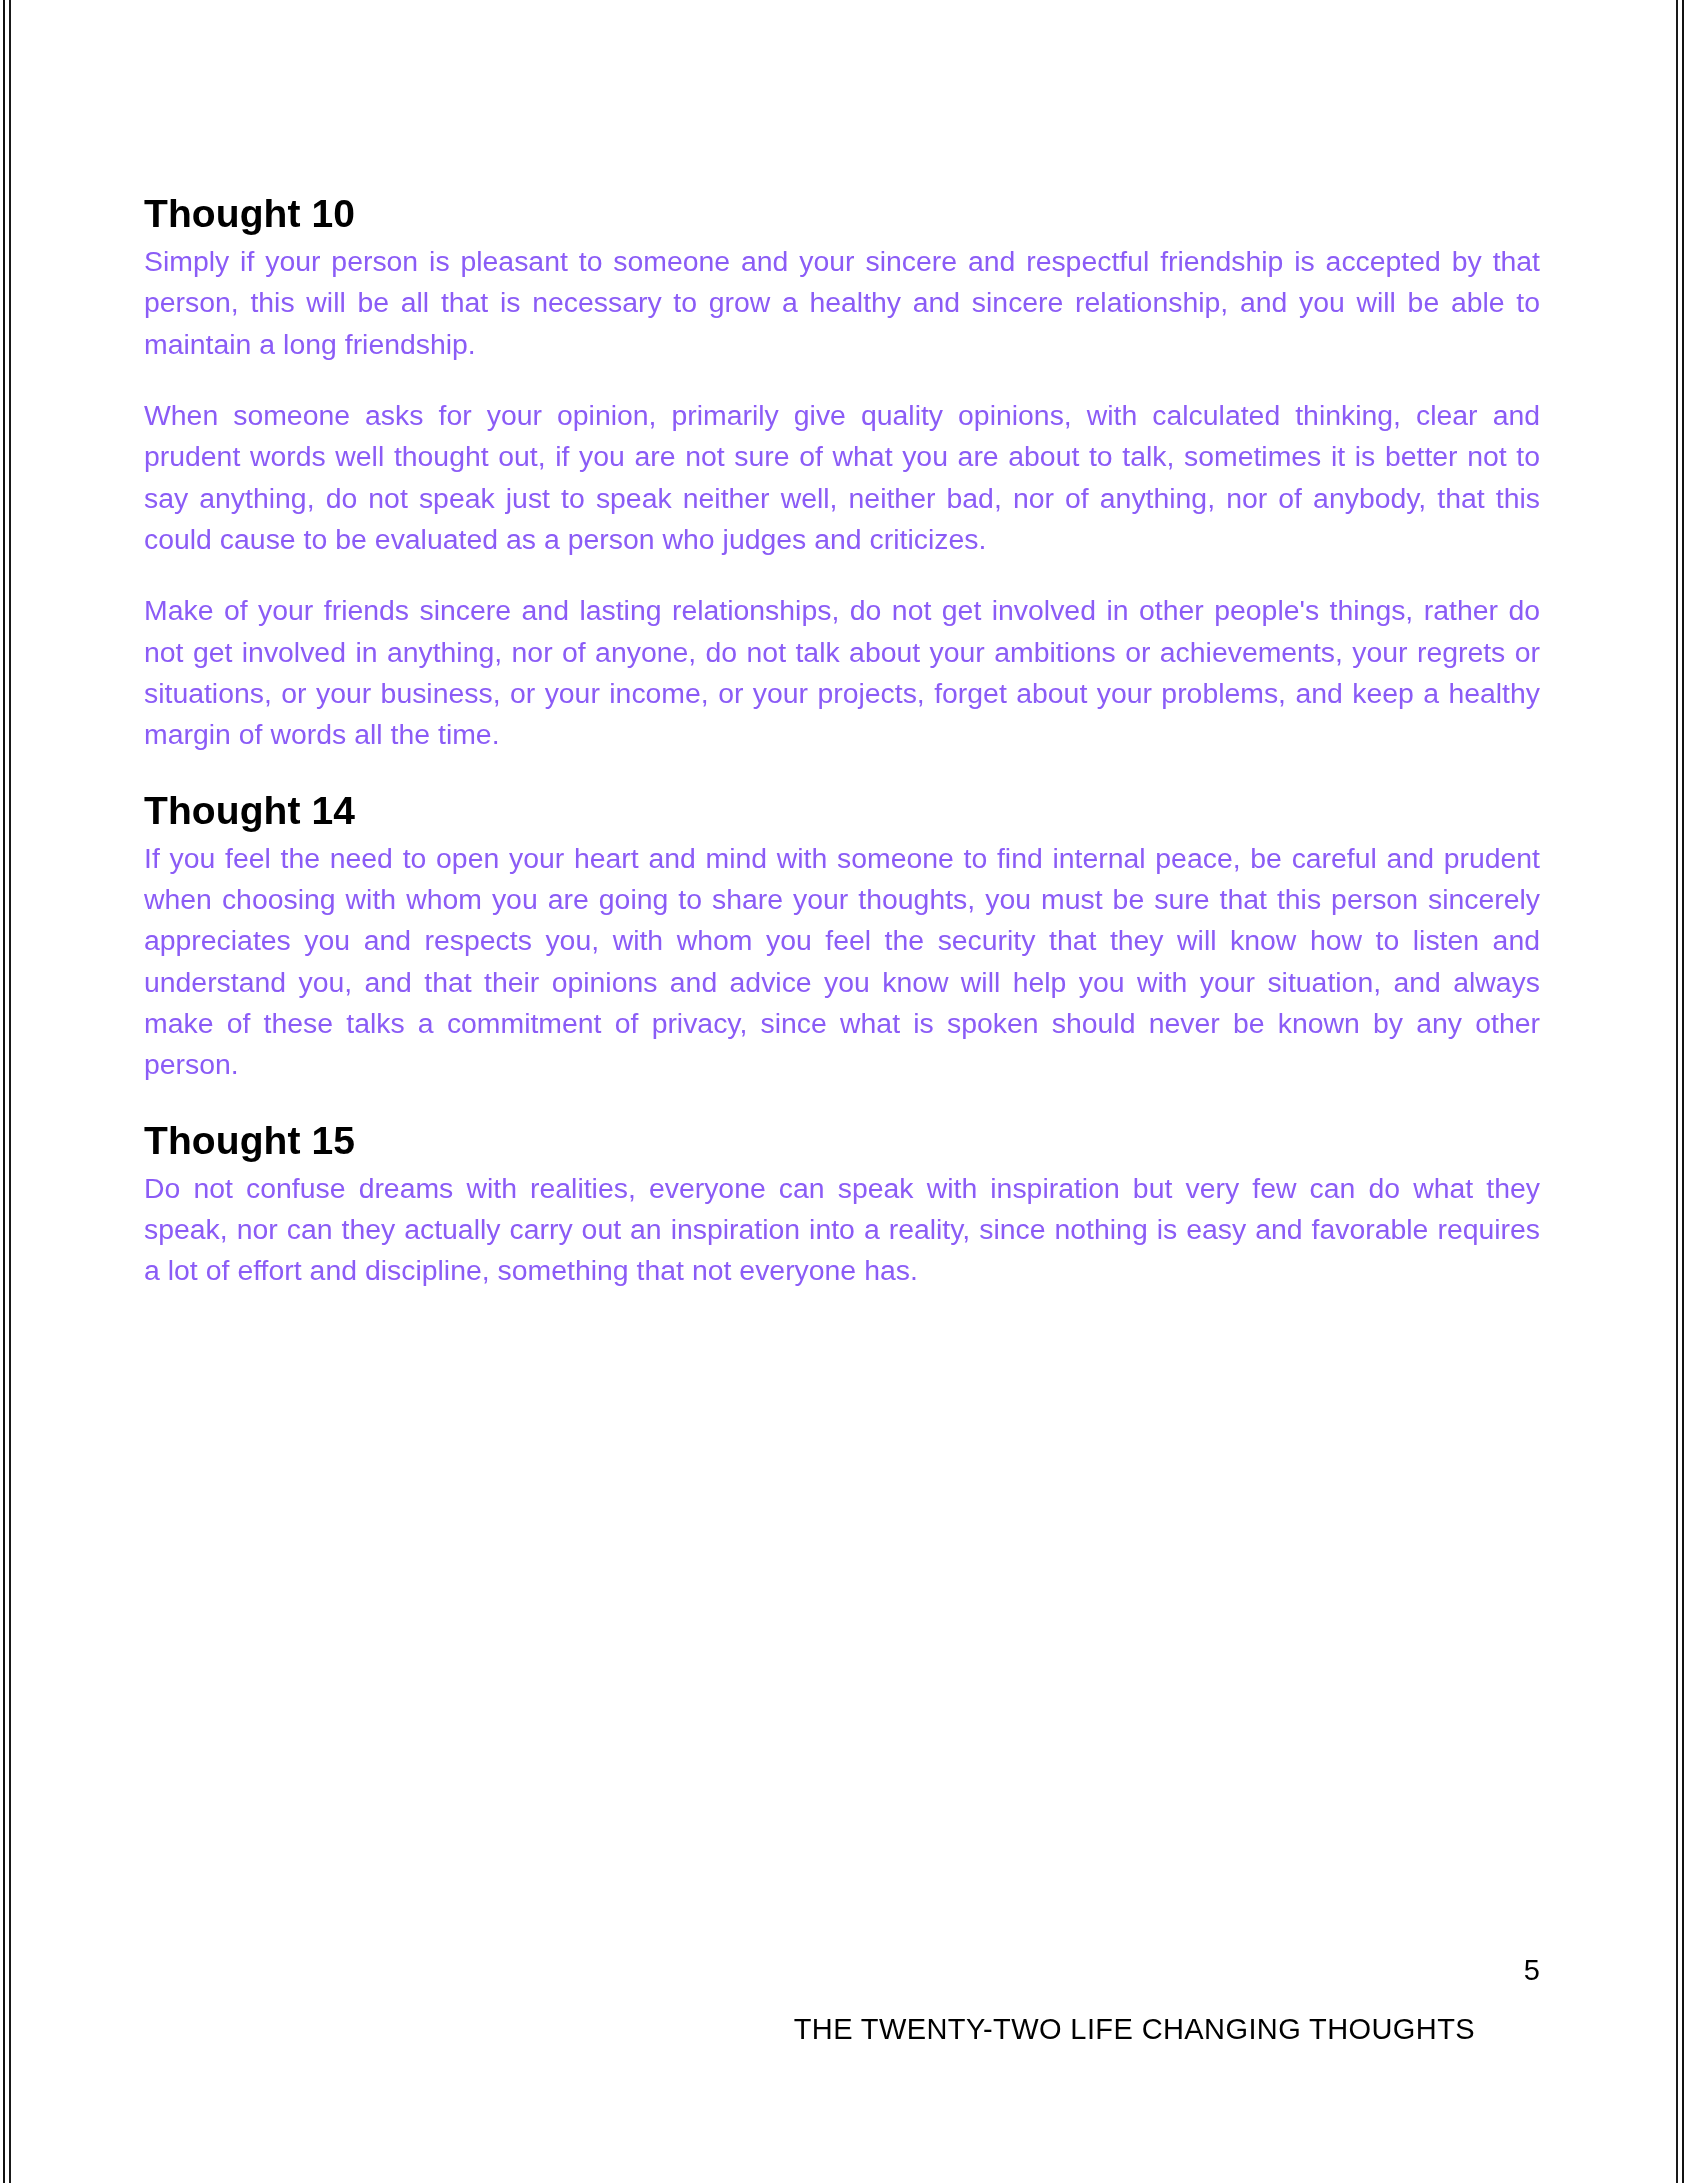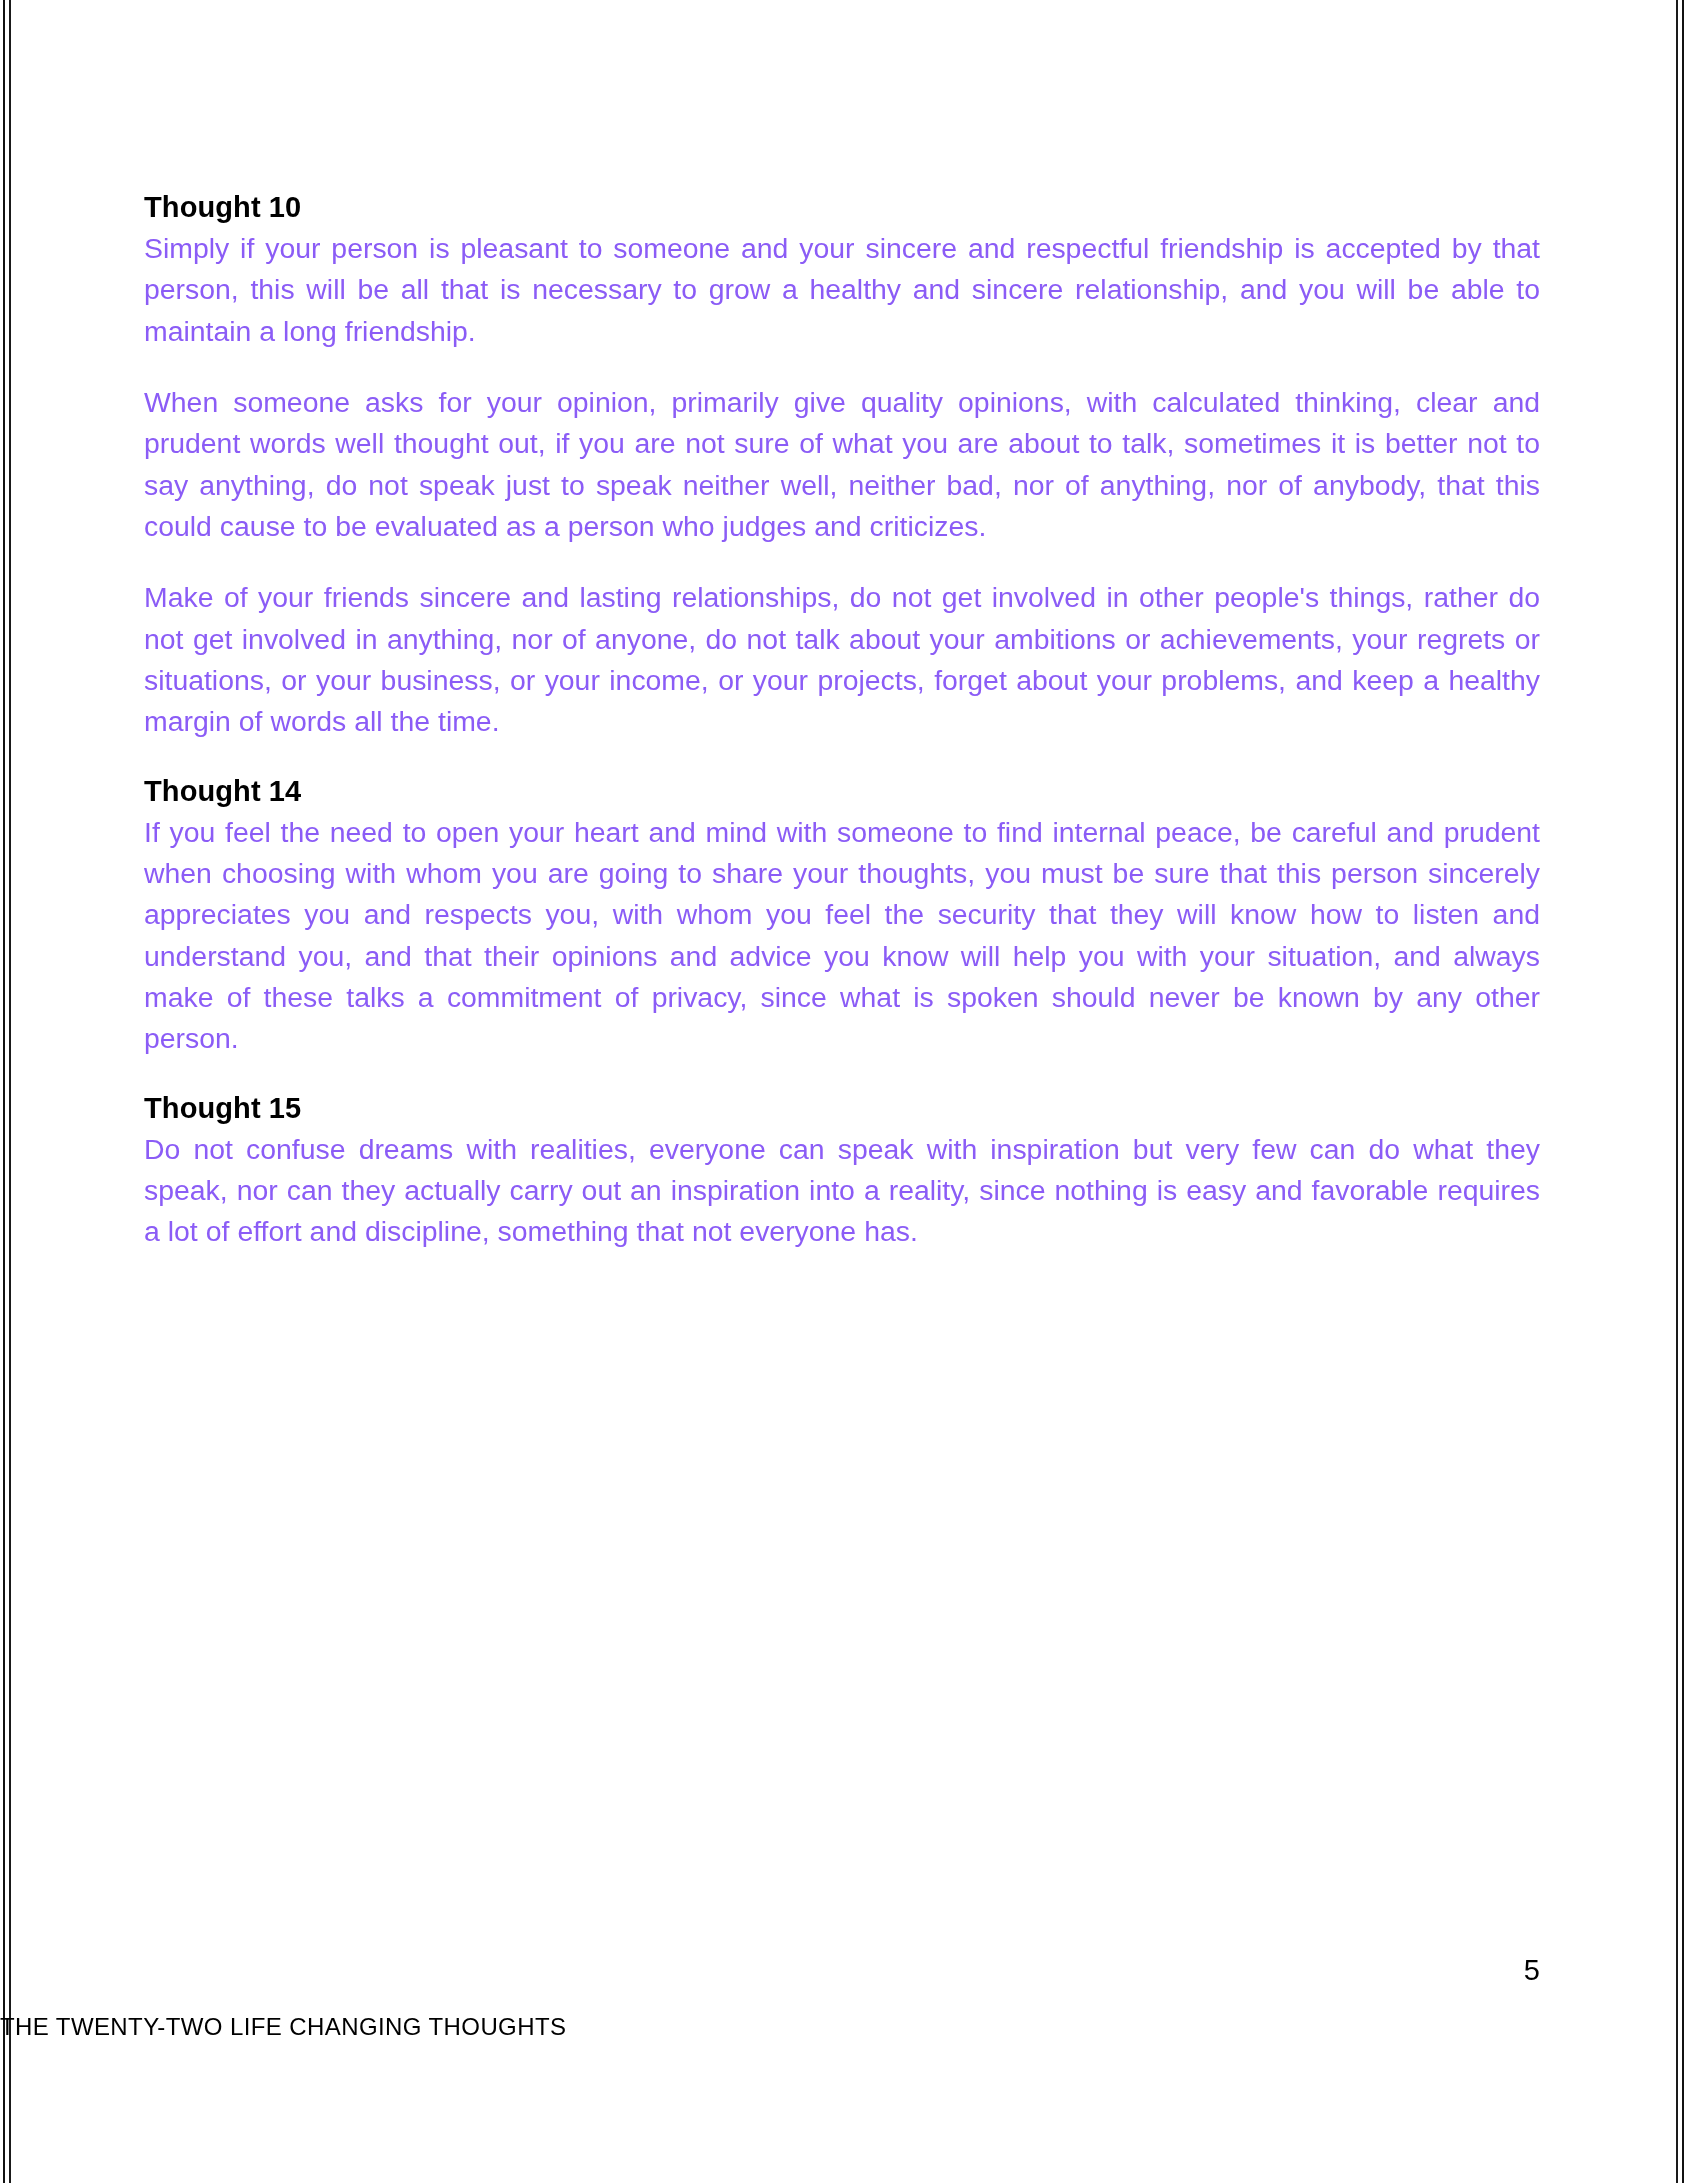--- a/index.html
+++ b/index.html
@@ -44,21 +44,21 @@
     top: 189px;
     width: 1396px;   
   }
 
   .thought-block {
     margin: 0 0 30px 0;
   }
   .thought-block:last-of-type { margin-bottom: 16px; }
 
   .thought-heading {
-    font-size: 29px;
+    font-size: 39px;
     font-weight: 700;
     line-height: 1.30;
     letter-spacing: 0.1px;
     margin: 0 0 1.3px 0;
     color: #000000;
   }
 
   .thought-body {
     font-size: 28.4px;
     font-weight: 400;
@@ -80,26 +80,27 @@
     line-height: 1;
     color: #000000;
     text-align: right;
   }
 
   .footer-title {
     position: absolute;
     left: 0;
     right: 0;
     top: 2013px;
-    text-align: left;
-    font-size: 24px;
+    text-align: right;
+    font-size: 29px;
     letter-spacing: 0.4px;
     color: #000000;
     
     padding-right: 212px;
+    padding-left: 46px;
   }
 </style>
 </head>
 <body>
 
 <div class="page">
 
   <div class="page-edge left"></div>
   <div class="page-edge left2"></div>
   <div class="page-edge right"></div>

